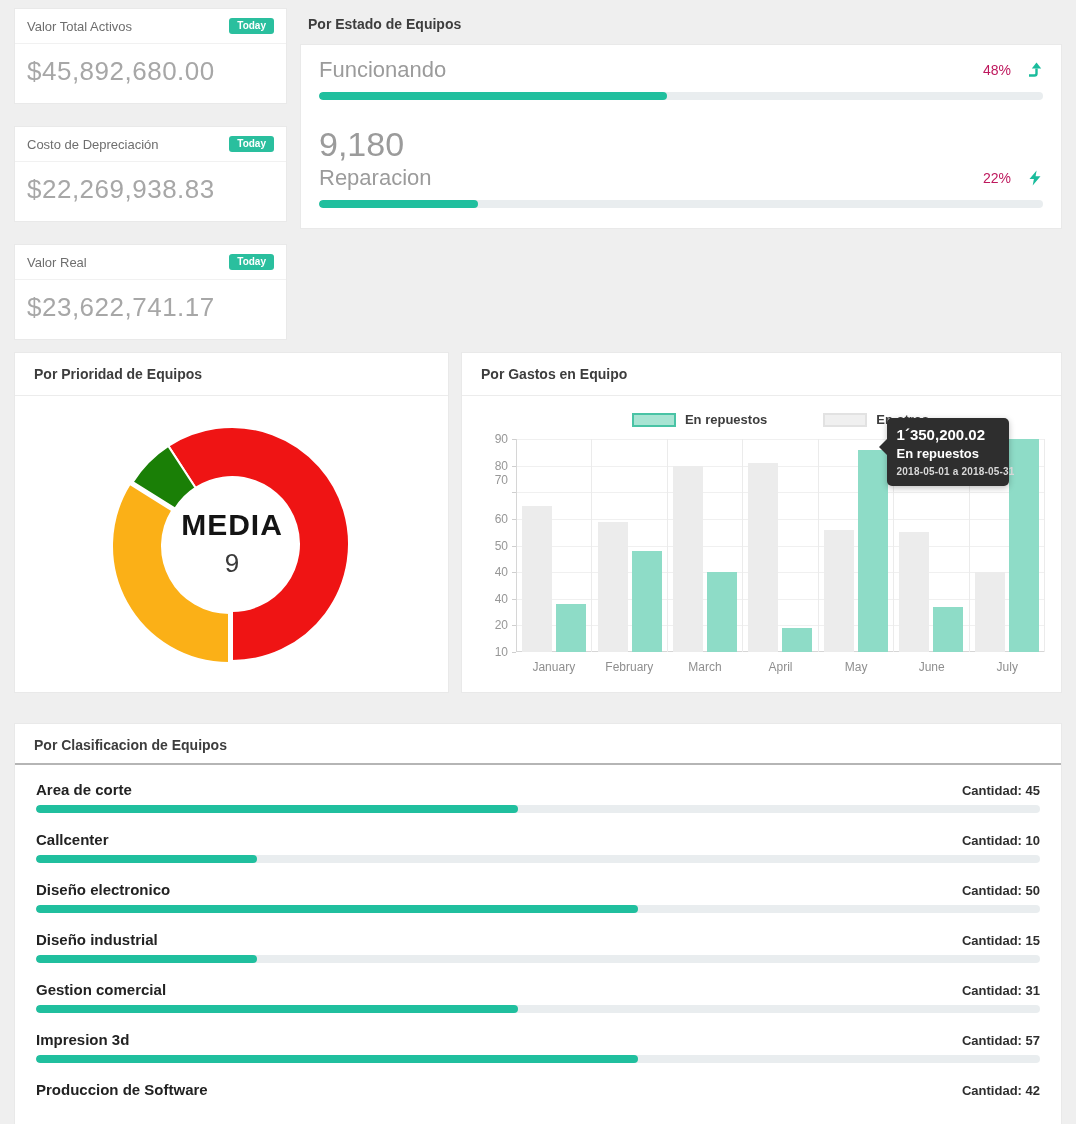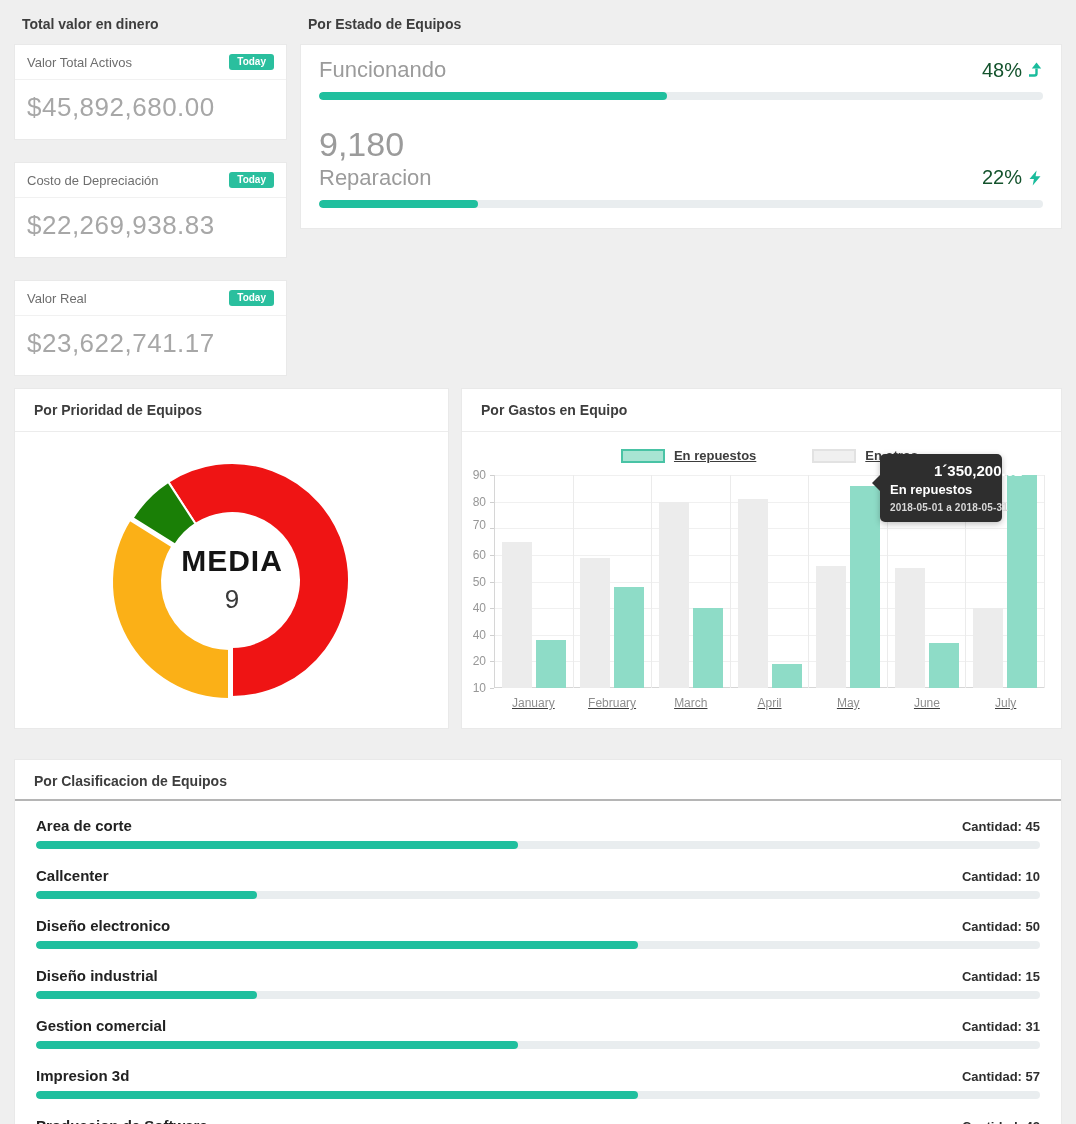--- a/index.html
+++ b/index.html
@@ -41,31 +41,31 @@
     color:#a7a7a7; letter-spacing:0.5px;
   }
 
   .col-right { flex:1; min-width:0; }
   .estado-panel { background:#fff; border:1px solid #e9e9e9; padding:4px 18px 16px; }
   .stat { padding-top:8px; margin-bottom:16px; }
   .stat:last-child { margin-bottom:4px; }
   .stat-value { font-size:34px; font-weight:300; color:#9b9b9b; line-height:1.2; }
   .stat-row { display:flex; justify-content:space-between; align-items:center; margin-bottom:9px; }
   .stat-label { font-size:22px; font-weight:300; color:#9b9b9b; }
-  .stat-right { display:flex; align-items:center; gap:5px; font-size:20px; color:#14532d; }
+  .stat-right { display:flex; align-items:center; gap:16px; font-size:14px; color:#be185d; }
   .track { height:8px; background:#e9edef; border-radius:4px; overflow:hidden; }
   .fill { height:100%; background:#20bf9e; border-radius:4px; }
 
   
   .row2 { display:flex; gap:12px; margin-top:12px; align-items:stretch; }
   .prioridad-panel { width:435px; flex:none; }
   .donut-body { height:296px; display:flex; align-items:center; justify-content:center; }
 
   .gastos-panel { flex:1; min-width:0; }
-  .chart-body { padding:16px 16px 12px 2px;text-decoration:underline; }
+  .chart-body { padding:16px 16px 12px 24px; }
   .legend { display:flex; justify-content:center; gap:56px; margin:0 0 12px 30px; }
   .legend-item { display:flex; align-items:center; gap:9px; }
   .legend-swatch { width:44px; height:14px; border:2px solid; }
   .legend-label { font-size:13px; font-weight:bold; color:#3d3d3d; }
 
   .chart-wrap { display:flex; }
   .y-gutter { width:30px; flex:none; position:relative; }
   .y-tick-label {
     position:absolute; right:8px; font-size:12px; color:#979797;
     line-height:14px; text-align:right;margin-left:48px;
@@ -83,21 +83,21 @@
   .tooltip {
     position:absolute; top:-21px; left:70%; width:122px; z-index:5;
     background:#2e2e2e; border-radius:5px; padding:8px 10px 9px; color:#fff;
     box-shadow:0 2px 6px rgba(0,0,0,0.25);
   }
   .tooltip-arrow {
     position:absolute; left:-8px; top:21px; width:0; height:0;
     border-top:8px solid transparent; border-bottom:8px solid transparent;
     border-right:8px solid #2e2e2e;
   }
-  .tt-value { font-size:15px; font-weight:bold; white-space:nowrap;margin-left:44px; }
+  .tt-value { font-size:15px; font-weight:bold; white-space:nowrap; }
   .tt-series { font-size:13px; font-weight:bold; margin-top:3px; }
   .tt-range { font-size:10px; font-weight:bold; color:#d8d8d8; margin-top:5px; letter-spacing:0.2px; white-space:nowrap; }
 
   
   .clasificacion-panel { margin-top:30px; }
   .clas-title {
     font-size:14px; font-weight:bold; color:#3d3d3d;
     padding:13px 19px 10px; border-bottom:2px solid #b5b5b5;
   }
   .clas-body { padding:16px 21px 30px; }
@@ -109,21 +109,20 @@
 
   svg text { font-family:"Liberation Sans", sans-serif; }
 </style>
 </head>
 <body>
 
 <div class="page">
 
   <div class="row1">
     <div class="col-left">
-      <div class="section-heading">Total valor en dinero</div>
       <div id="money-cards">
           <div class="money-card">
             <div class="money-card-header">
               <span class="money-label">Valor Total Activos</span>
               <span class="badge">Today</span>
             </div>
             <div class="money-value">$45,892,680.00</div>
           </div>
           <div class="money-card">
             <div class="money-card-header">
@@ -213,21 +212,21 @@
               <div class="y-tick-label" style="top: 179.375px;">20</div>
               <div class="y-tick-mark" style="top: 186.375px;"></div>
               <div class="y-tick-label" style="top: 152.75px;">40</div>
               <div class="y-tick-mark" style="top: 159.75px;"></div>
               <div class="y-tick-label" style="top: 126.125px;">40</div>
               <div class="y-tick-mark" style="top: 133.125px;"></div>
               <div class="y-tick-label" style="top: 99.5px;">50</div>
               <div class="y-tick-mark" style="top: 106.5px;"></div>
               <div class="y-tick-label" style="top: 72.875px;">60</div>
               <div class="y-tick-mark" style="top: 79.875px;"></div>
-              <div class="y-tick-label" style="top: 43px;">70</div>
+              <div class="y-tick-label" style="top: 34px;">70</div>
               <div class="y-tick-mark" style="top: 53.25px;"></div>
               <div class="y-tick-label" style="top: 19.625px;">80</div>
               <div class="y-tick-mark" style="top: 26.625px;"></div>
               <div class="y-tick-label" style="top: -7px;">90</div>
               <div class="y-tick-mark" style="top: 0px;"></div>
             </div>
           <div class="plot" id="plot">
             <div id="grid-layer">
                 <div class="gridline base" style="top: 212px;"></div>
                 <div class="gridline" style="top: 186.375px;"></div>

